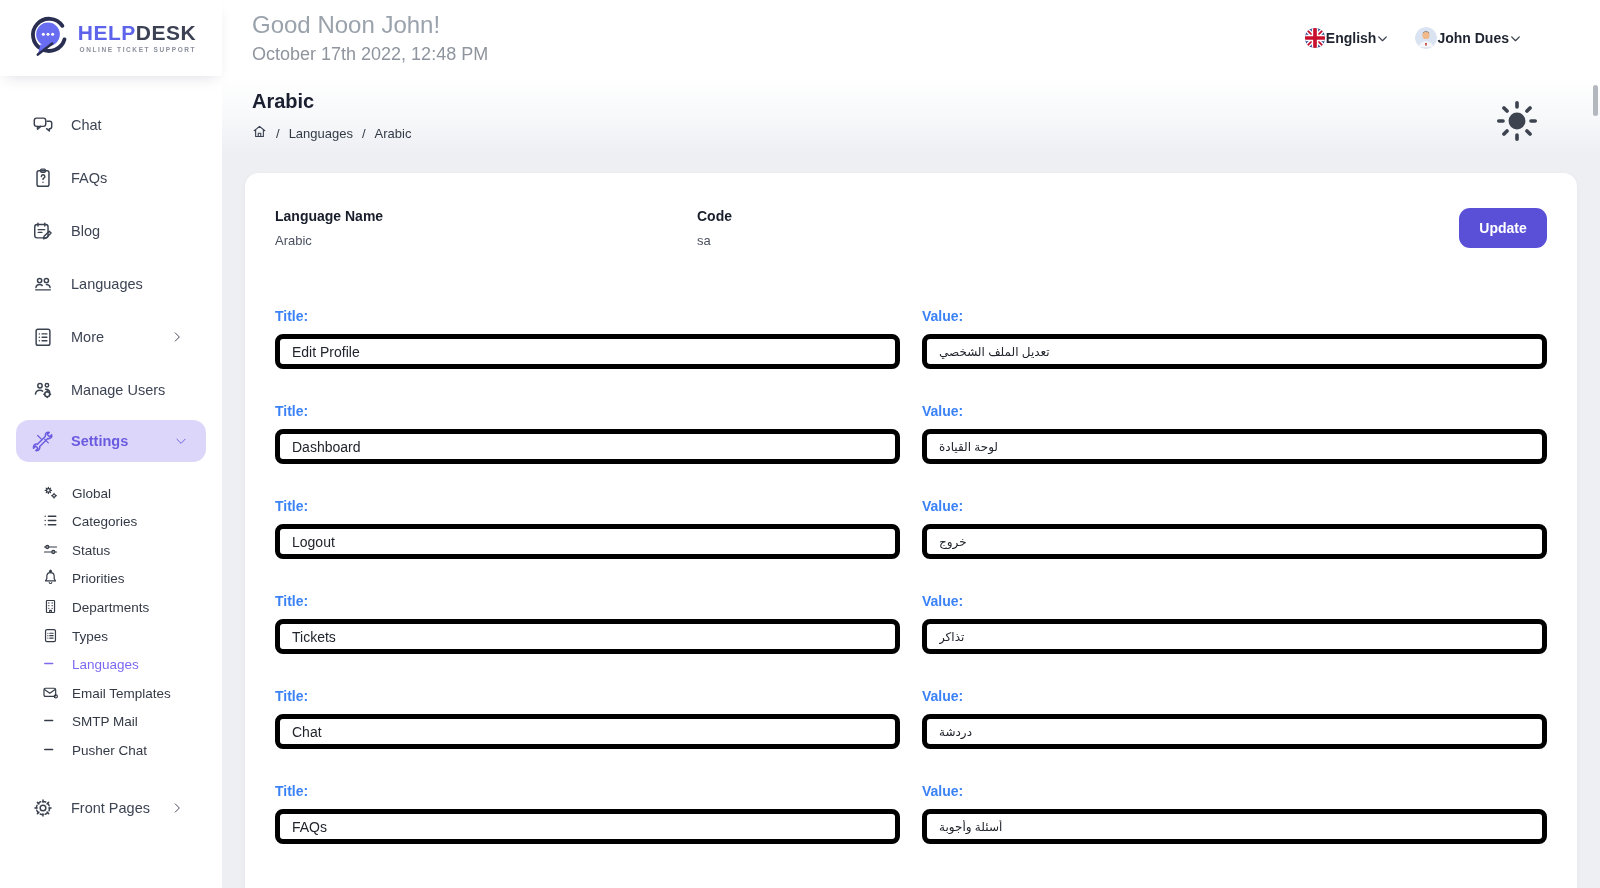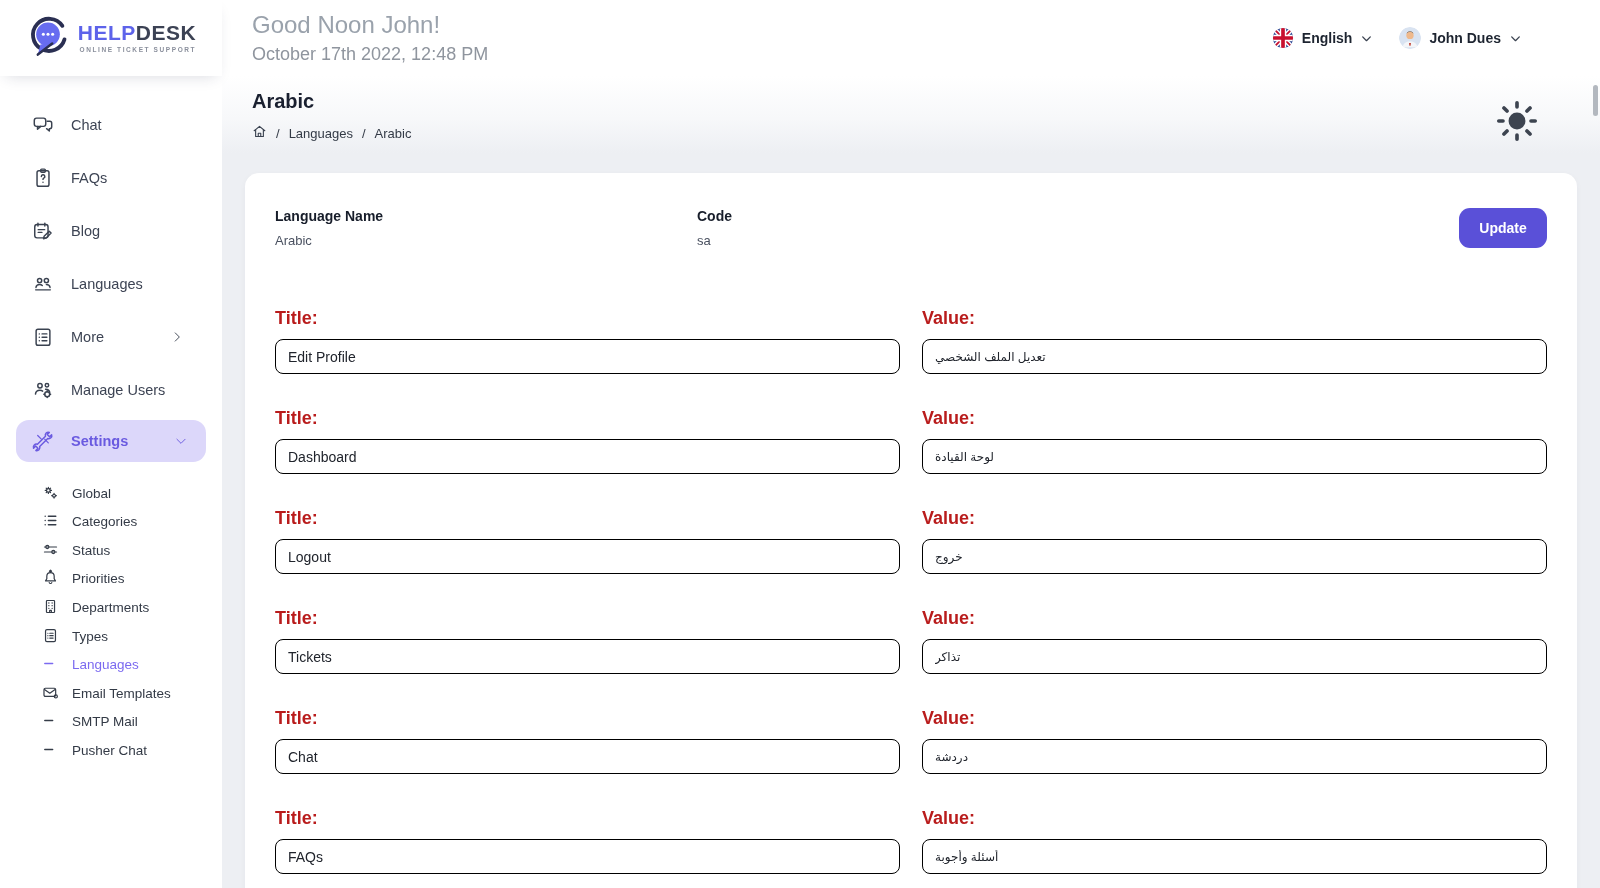--- a/index.html
+++ b/index.html
@@ -33,21 +33,21 @@
   .pill svg.stroke { stroke:#6a5ae0; }
   .sub-item.active svg.stroke { stroke:#7b6af0; }
 
   
   .main { flex:1; display:flex; flex-direction:column; background:#fff; }
   .topbar { height:76px; display:flex; align-items:center; padding:0 78px 0 30px; background:#fff; }
   .greet-block { }
   .greeting { font-size:24px; color:#9aa2ac; font-weight:500; }
   .datetime { font-size:18px; color:#8f959e; margin-top:5px; }
   .top-right { margin-left:auto; display:flex; align-items:center; gap:26px; }
-  .selector { display:flex; align-items:center; gap:8px; cursor:pointer; font-size:14px; font-weight:700; color:#1d2430; }
+  .selector { display:flex; align-items:center; cursor:pointer; font-size:14px; font-weight:700; color:#1d2430; }
   .flag, .avatar { width:22px; height:22px; border-radius:50%; overflow:hidden; display:block; }
 
   .title-strip { height:77px; padding:14px 60px 0 30px; display:flex; align-items:flex-start;
     background:linear-gradient(#ffffff, #f7f8fa 55%, #edeff3); }
   .page-title { font-size:20px; font-weight:700; color:#1a2030; }
   .breadcrumb { display:flex; align-items:center; gap:9px; margin-top:11px; font-size:13px; color:#333a46; }
   .crumb { cursor:pointer; }
   .theme-toggle { margin-left:auto; margin-top:8px; cursor:pointer; }
 
   .content { flex:1; background:#edeff3; padding:20px 23px 0 23px; overflow:hidden; }
@@ -55,22 +55,22 @@
     padding:35px 30px 60px 30px; min-height:740px; }
   .lang-head { display:flex; align-items:flex-start; }
   .lang-col1 { width:422px; }
   .head-label { font-size:14px; font-weight:700; color:#171d2a; }
   .head-value { font-size:13px; color:#4a5160; margin-top:9px; }
   .update-btn { margin-left:auto; background:var(--accent,#5a50d8); color:#fff; border:none; border-radius:11px;
     width:88px; height:40px; font-size:14px; font-weight:700; cursor:pointer; font-family:inherit; }
 
   .form { margin-top:60px; }
   .form-row { display:grid; grid-template-columns:1fr 1fr; column-gap:22px; margin-bottom:34px; }
-  .field-label { display:block; font-size:18px; font-weight:700; color:#b91c1c; margin-bottom:10px; }
-  .text-input { width:100%; height:35px; border:1px solid #000000; border-radius:8px; padding:0 12px;
+  .field-label { display:block; font-size:14px; font-weight:700; color:#3b82f6; margin-bottom:10px; }
+  .text-input { width:100%; height:35px; border:5px solid #000000; border-radius:8px; padding:0 12px;
     font-size:14px; color:#20242c; font-family:inherit; background:#fff; outline:none; }
   .value-input { font-size:12px; direction:rtl; text-align:left; }
 
   .page-scrollthumb { position:absolute; right:2px; top:85px; width:5px; height:31px; border-radius:3px; background:#b3b8bf; }
 </style>
 </head>
 <body>
 
 <div class="app">
 
@@ -277,20 +277,35 @@
         <div class="sub-item">
           <span class="icn">
             <svg class="stroke" width="17" height="17" viewBox="0 0 24 24">
                 <path d="M4 12h11" stroke-width="2.2"></path>
               </svg>
           </span>
           <span>Pusher Chat</span>
         </div>
       </div>
 
+      <div class="nav-item front-pages">
+        <span class="icn">
+          <svg class="stroke" width="22" height="22" viewBox="0 0 24 24">
+              <circle cx="12" cy="12" r="3.1"></circle>
+              <path d="M12 3.2v2.4M12 18.4v2.4M3.2 12h2.4M18.4 12h2.4M5.8 5.8l1.7 1.7M16.5 16.5l1.7 1.7M18.2 5.8l-1.7 1.7M7.5 16.5l-1.7 1.7"></path>
+              <circle cx="12" cy="12" r="7.2" stroke-dasharray="3.2 2.4"></circle>
+            </svg>
+        </span>
+        <span>Front Pages</span>
+        <span class="chev">
+          <svg class="stroke" width="14" height="14" viewBox="0 0 24 24">
+              <polyline points="9 5 16 12 9 19"></polyline>
+            </svg>
+        </span>
+      </div>
     </nav>
   </aside>
 
   <div class="main">
 
     <header class="topbar">
       <div class="greet-block">
         <div class="greeting">Good Noon John!</div>
         <div class="datetime">October 17th 2022, 12:48 PM</div>
       </div>

